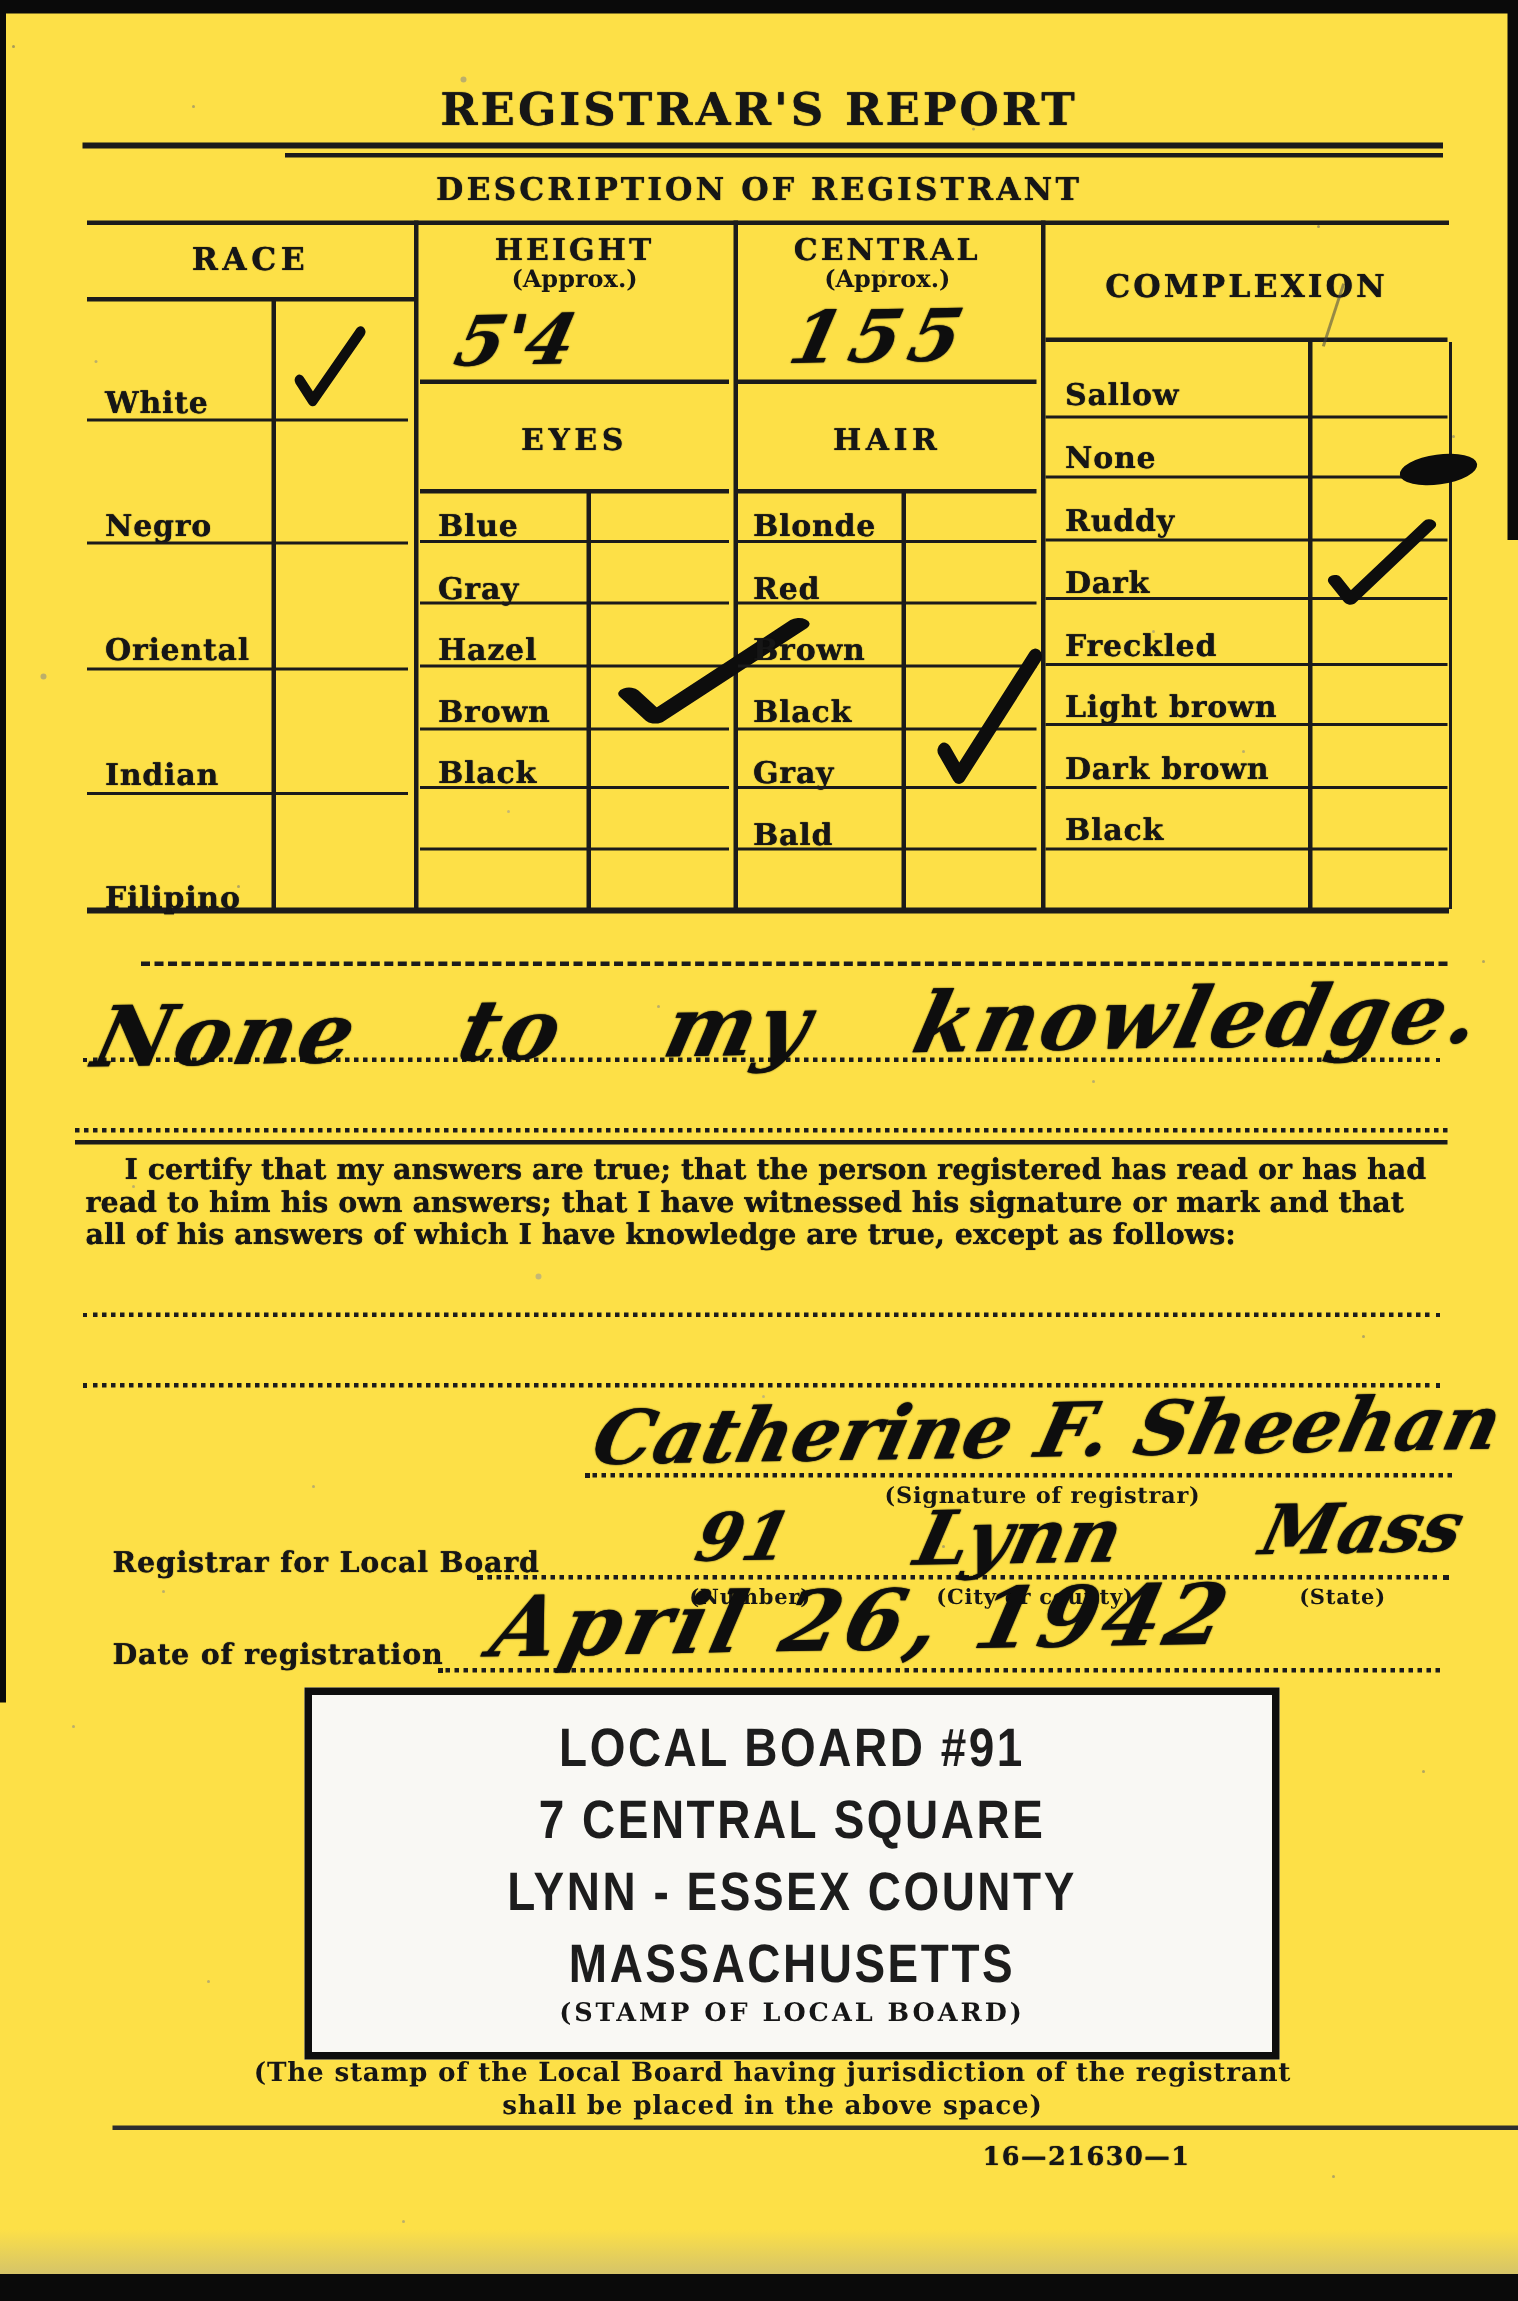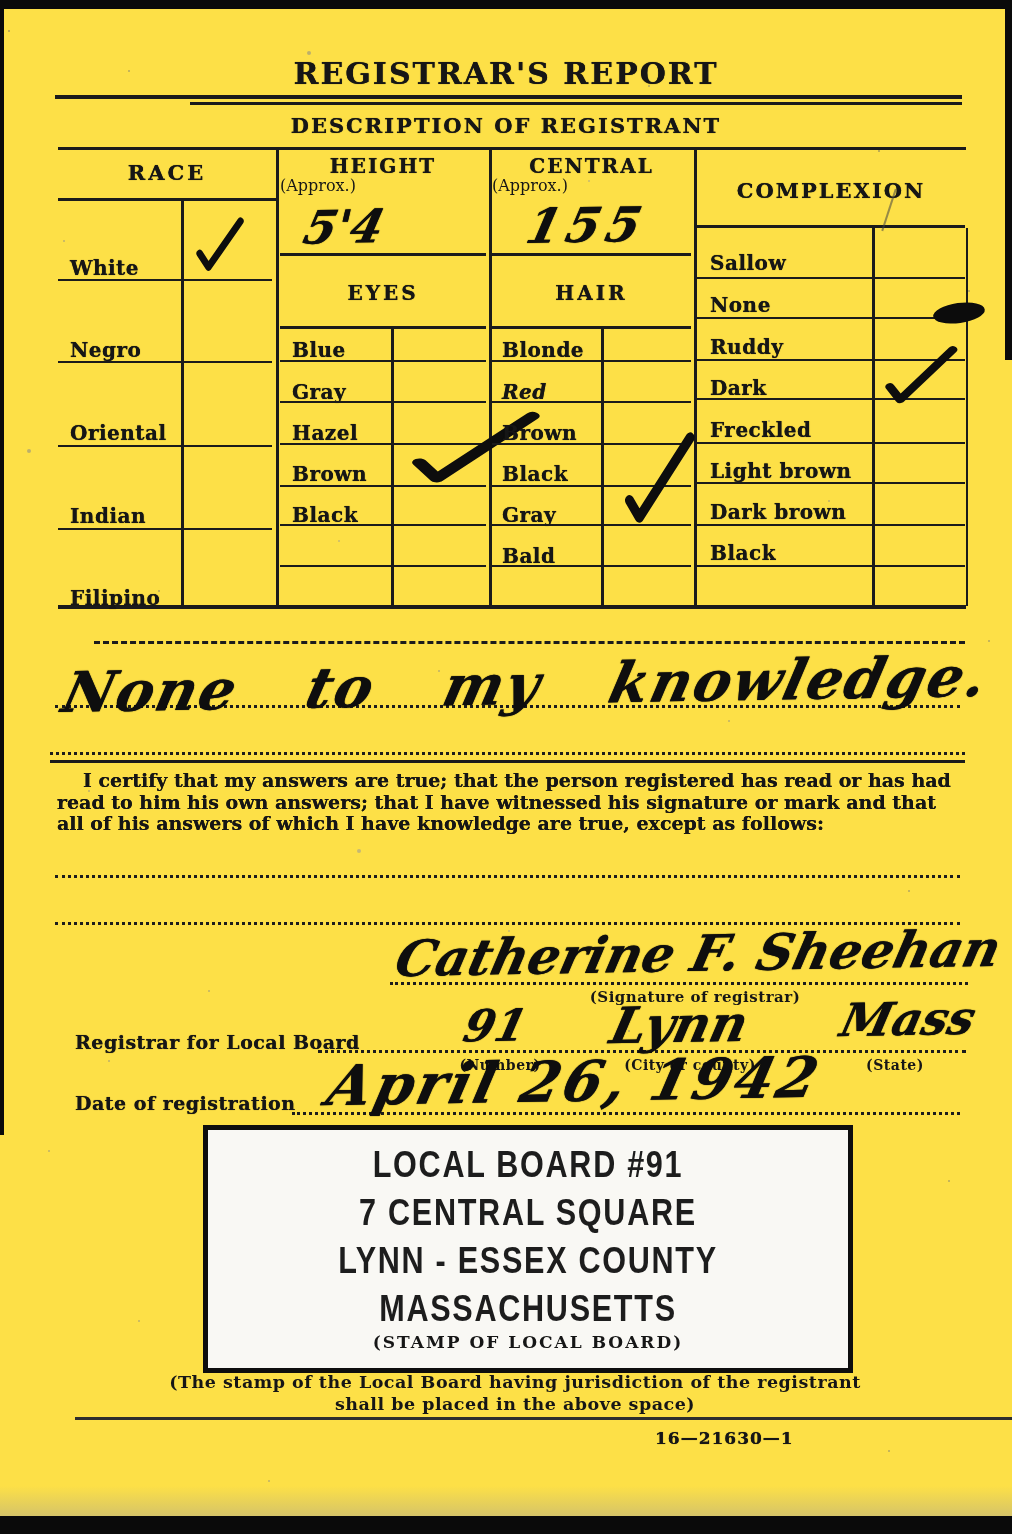--- a/index.html
+++ b/index.html
@@ -6,21 +6,21 @@
   #page{position:relative;width:1012px;height:1534px;background:#fde047;overflow:hidden;
         font-family:"DejaVu Serif","Liberation Serif",serif;color:#161616;}
   .abs{position:absolute;}
   .hline{position:absolute;background:#1b1b1b;height:2px;}
   .vline{position:absolute;background:#1b1b1b;width:3px;}
   .dotl{position:absolute;border-bottom:3px dotted #1c1c1c;height:16px;}
   .lbl{position:absolute;font-weight:bold;font-size:20px;white-space:nowrap;letter-spacing:.5px;
        text-shadow:0 0 .7px #111;}
   .hdr{position:absolute;font-weight:bold;font-size:21px;text-align:center;letter-spacing:2px;
        text-shadow:0 0 .7px #111;}
-  .sub{position:absolute;font-weight:normal;font-size:16px;text-align:left;}
+  .sub{position:absolute;font-weight:bold;font-size:16px;text-align:center;}
   .cap{position:absolute;font-weight:bold;font-size:14px;text-align:center;white-space:nowrap;letter-spacing:.5px;}
   .par{font-weight:bold;font-size:19px;line-height:21.5px;white-space:nowrap;text-shadow:0 0 .6px #111;}
   .hw{position:absolute;font-family:"DejaVu Serif",serif;font-style:italic;font-weight:bold;
       color:#0e0e0e;transform:skewX(-14deg) rotate(-1deg);white-space:nowrap;text-shadow:0 0 1px #000;}
   .stampline{font-family:"Liberation Sans","DejaVu Sans",sans-serif;font-weight:bold;color:#1d1d1d;
       font-size:36px;letter-spacing:2px;transform:scaleX(.85);transform-origin:center;
       text-align:center;width:100%;position:absolute;white-space:nowrap;}
   .chk{position:absolute;}
   .chk svg{display:block;width:100%;height:100%;}
   .bar{position:absolute;background:#0a0a0a;}
@@ -108,21 +108,21 @@
   <div class="hline" style="left:280px;top:485px;width:206px;"></div>
   <div class="hline" style="left:280px;top:524px;width:206px;"></div>
   <div class="hline" style="left:280px;top:565px;width:206px;"></div>
   <div class="chk" style="left:402px;top:408px;width:145px;height:80px;">
     <svg viewBox="0 0 100 100" preserveAspectRatio="none">
         <path d="M12 68 L24 88 L90 10" fill="none" stroke="#0d0d0d" stroke-width="10" stroke-linecap="round" stroke-linejoin="round"></path>
       </svg>
   </div>
 
   <div class="lbl" style="left:502px;top:338px;">Blonde</div>
-  <div class="lbl" style="left:502px;top:380px;font-style:italic;">Red</div>
+  <div class="lbl" style="left:502px;top:380px;">Red</div>
   <div class="lbl" style="left:502px;top:421px;">Brown</div>
   <div class="lbl" style="left:502px;top:462px;">Black</div>
   <div class="lbl" style="left:502px;top:503px;">Gray</div>
   <div class="lbl" style="left:502px;top:544px;">Bald</div>
   <div class="hline" style="left:492px;top:360px;width:199px;"></div>
   <div class="hline" style="left:492px;top:401px;width:199px;"></div>
   <div class="hline" style="left:492px;top:443px;width:199px;"></div>
   <div class="hline" style="left:492px;top:485px;width:199px;"></div>
   <div class="hline" style="left:492px;top:524px;width:199px;"></div>
   <div class="hline" style="left:492px;top:565px;width:199px;"></div>

